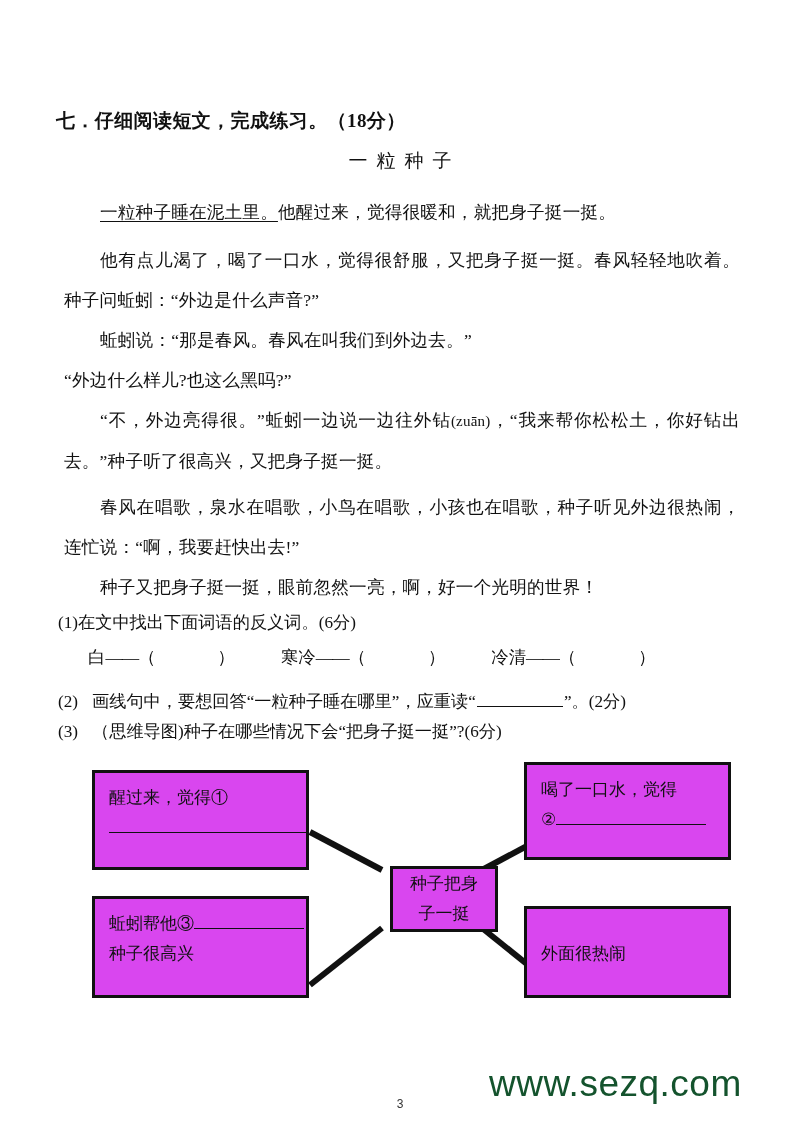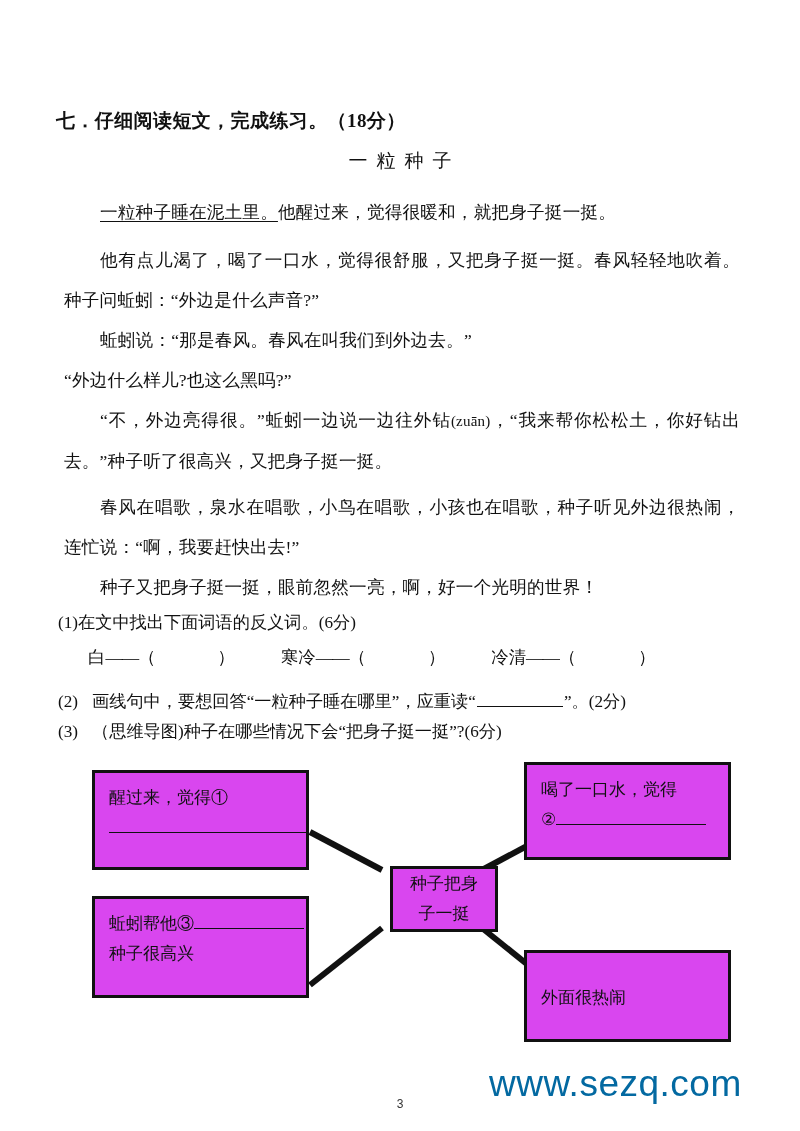--- a/index.html
+++ b/index.html
@@ -133,21 +133,21 @@
   .blank-sm   { width: 110px; }
   .mm-line-row { white-space: nowrap; }
 
   
   .watermark {
     position: absolute;
     left: 489px;
     top: 1063px;
     font-family: "Liberation Sans", sans-serif;
     font-size: 37px;
-    color: #0369a1;
+    color: #14532d;
     letter-spacing: 0.5px;
     white-space: nowrap;
   }
   .page-number {
     position: absolute;
     left: 0;
     top: 1097px;
     width: 800px;
     text-align: center;
     font-family: "Liberation Sans", sans-serif;
@@ -218,20 +218,20 @@
   <div class="mm-box mm-center" style="left:378px; top:866px; width:108px; height:66px;margin-left:12px;">
     <div>种子把身</div>
     <div>子一挺</div>
   </div>
 
   <div class="mm-box" style="left:92px; top:896px; width:217px; height:102px;">
     <div class="mm-line-row"><span>蚯蚓帮他③</span><span class="mm-blank blank-sm"></span></div>
     <div class="mm-line-row">种子很高兴</div>
   </div>
 
-  <div class="mm-box" style="left:524px; top:906px; width:207px; height:92px; padding-top:30px;margin-top:44px;">
+  <div class="mm-box" style="left:524px; top:906px; width:207px; height:92px; padding-top:30px;">
     <div class="mm-line-row">外面很热闹</div>
   </div>
 
   <div class="watermark">www.sezq.com</div>
   <div class="page-number">3</div>
 
 </div>
 
 </body></html>

